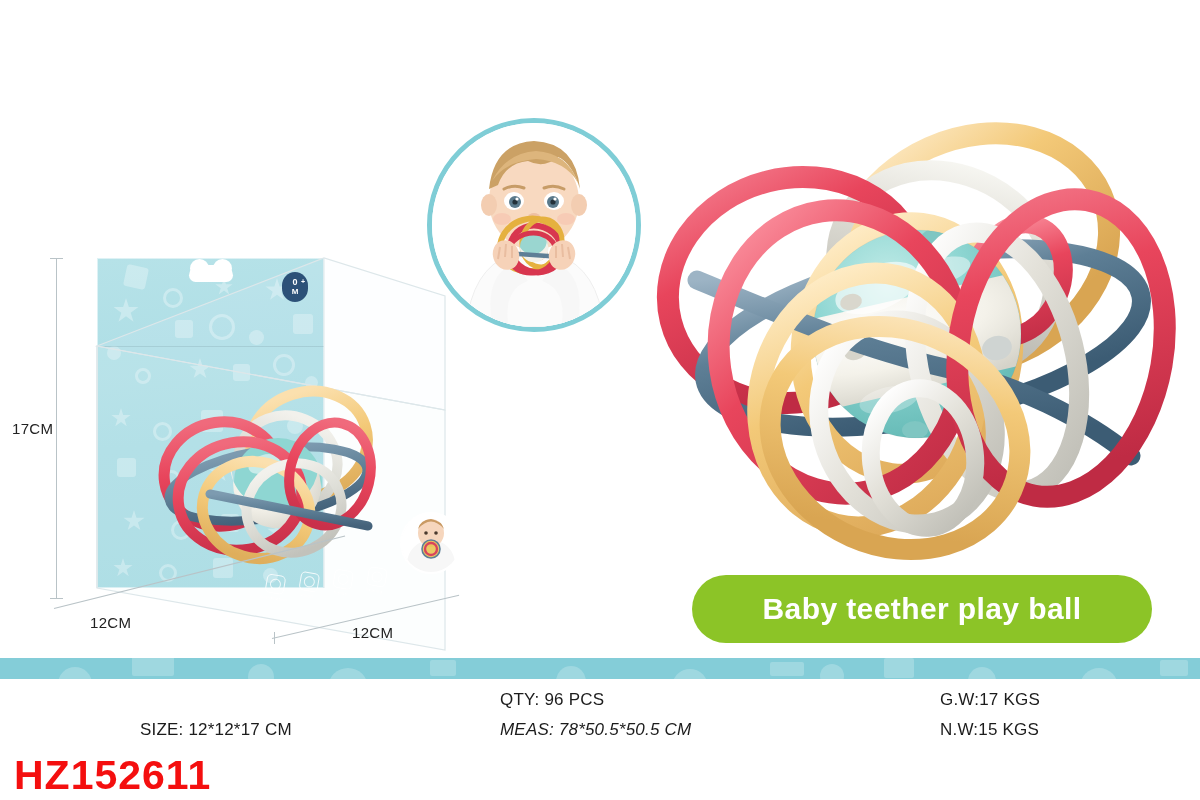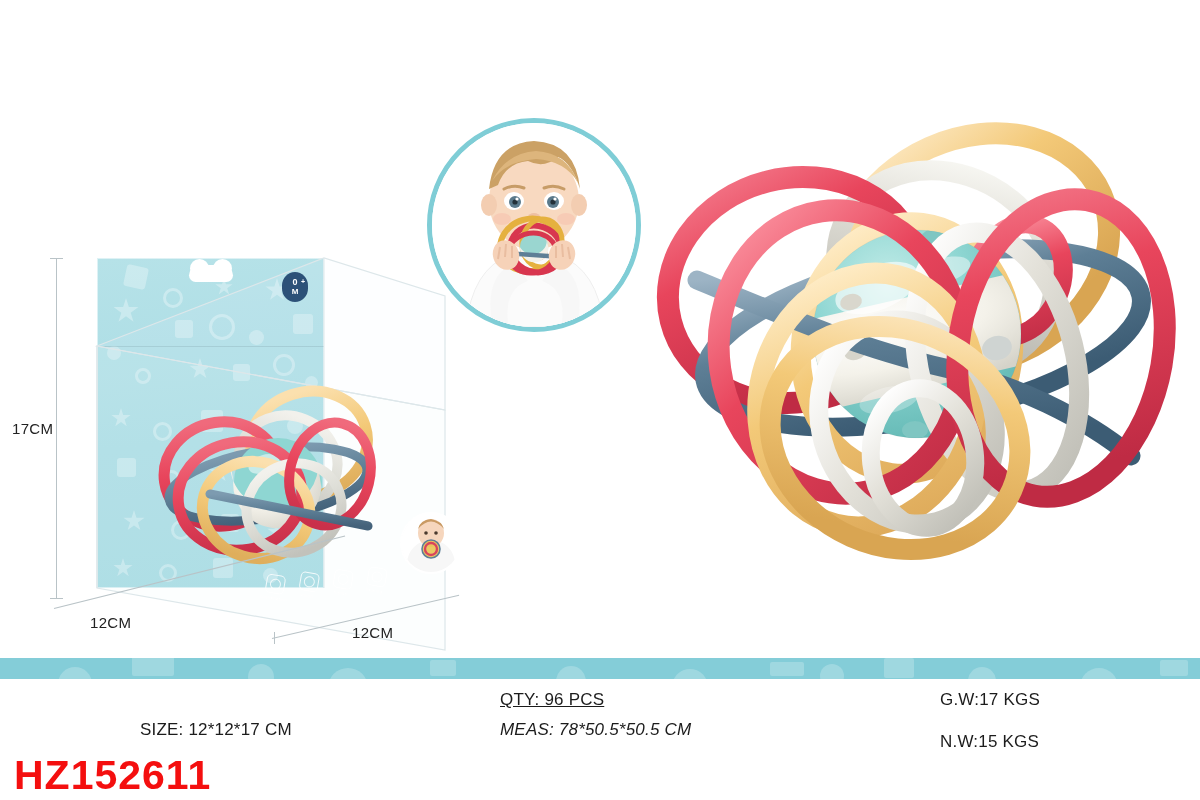--- a/index.html
+++ b/index.html
@@ -431,40 +431,43 @@
 
         <ellipse cx="416" cy="248" rx="102" ry="150" fill="none" stroke="url(#gRedA)" stroke-width="22" transform="rotate(10 416 248)"></ellipse>
 
         <ellipse cx="278" cy="358" rx="52" ry="70" fill="none" stroke="url(#gGryB)" stroke-width="18" transform="rotate(-6 278 358)"></ellipse>
 
         <ellipse cx="250" cy="338" rx="128" ry="108" fill="none" stroke="url(#gYelA)" stroke-width="21" transform="rotate(24 250 338)"></ellipse>
       </g>
     </svg>
   </div>
 
+  <div id="product-title-pill">
+    <span>Baby teether play ball</span>
+  </div>
 
   <div id="divider-band">
     <i class="b-ci" style="left:58px;  top:9px;  width:34px; height:34px;"></i>
     <i class="b-sq" style="left:132px; top:-4px; width:42px; height:22px;"></i>
     <i class="b-ci" style="left:248px; top:6px;  width:26px; height:26px;"></i>
     <i class="b-ci" style="left:328px; top:10px; width:40px; height:40px;"></i>
     <i class="b-sq" style="left:430px; top:2px;  width:26px; height:16px;"></i>
     <i class="b-ci" style="left:556px; top:8px;  width:30px; height:30px;"></i>
     <i class="b-ci" style="left:672px; top:11px; width:36px; height:36px;"></i>
     <i class="b-sq" style="left:770px; top:4px;  width:34px; height:14px;"></i>
     <i class="b-ci" style="left:820px; top:6px;  width:24px; height:24px;"></i>
     <i class="b-sq" style="left:884px; top:0px;  width:30px; height:20px;"></i>
     <i class="b-ci" style="left:968px; top:9px;  width:28px; height:28px;"></i>
     <i class="b-ci" style="left:1080px;top:10px; width:38px; height:38px;"></i>
     <i class="b-sq" style="left:1160px;top:2px;  width:28px; height:16px;"></i>
   </div>
 
   <div id="spec-table">
     <div class="spec" style="left:140px; top:36px;">SIZE: 12*12*17 CM</div>
-    <div class="spec" style="left:500px; top:6px;text-decoration:underline;">QTY: 96 PCS</div>
+    <div class="spec" style="left:500px; top:6px;">QTY: 96 PCS</div>
     <div class="spec" style="left:500px; top:36px;font-style:italic;">MEAS: 78*50.5*50.5 CM</div>
     <div class="spec" style="left:940px; top:6px;">G.W:17 KGS</div>
-    <div class="spec" style="left:940px; top:48px;">N.W:15 KGS</div>
+    <div class="spec" style="left:940px; top:36px;">N.W:15 KGS</div>
   </div>
 
   <div id="product-code">HZ152611</div>
 
 </div>
 
 </body></html>

